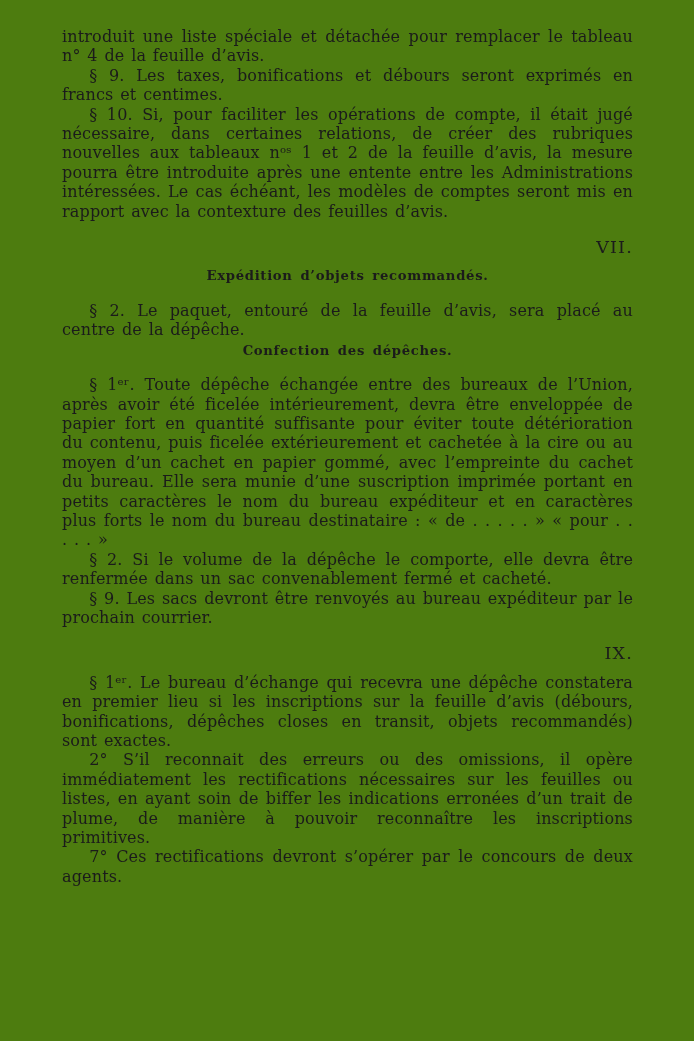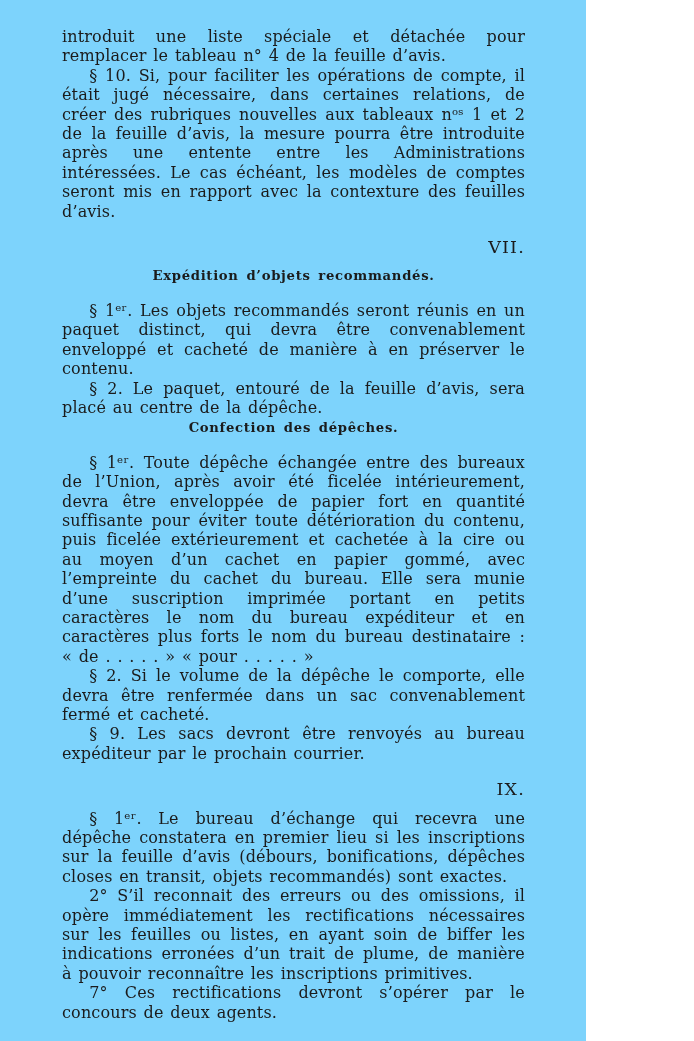--- a/index.html
+++ b/index.html
@@ -2,24 +2,24 @@
 <html lang="fr"><head>
 <meta charset="utf-8">
 <style>
   html, body {
     margin: 0;
     padding: 0;
     background: #ffffff;
   }
   .page {
     position: relative;
-    width: 586px;
+    width: 694px;
     height: 1041px;
     box-sizing: border-box;
-    background: #7dd3fc;
+    background: #4d7c0f;
     color: #1b1b1b;
     font-family: "DejaVu Serif", "Liberation Serif", serif;
     font-size: 16px;
     line-height: 19.4px;
     padding: 27px 61px 0 62px;
     overflow: hidden;
     letter-spacing: 0.15px;
     word-spacing: 1.5px;
   }
   .para {
@@ -47,28 +47,28 @@
     text-indent: 0;
   }
 </style>
 </head>
 <body>
 
 <div class="page">
 
   <p class="para no-indent">introduit une liste spéciale et détachée pour remplacer le tableau n° 4 de la feuille d’avis.</p>
 
+  <p class="para">§ 9. Les taxes, bonifications et débours seront exprimés en francs et centimes.</p>
 
   <p class="para">§ 10. Si, pour faciliter les opérations de compte, il était jugé nécessaire, dans certaines relations, de créer des rubriques nouvelles aux tableaux nᵒˢ 1 et 2 de la feuille d’avis, la mesure pourra être introduite après une entente entre les Administrations intéressées. Le cas échéant, les modèles de comptes seront mis en rapport avec la contexture des feuilles d’avis.</p>
 
   <p class="section-number">VII.</p>
 
   <p class="section-title">Expédition d’objets recommandés.</p>
 
-  <p class="para">§ 1ᵉʳ. Les objets recommandés seront réunis en un paquet distinct, qui devra être convenablement enveloppé et cacheté de manière à en préserver le contenu.</p>
 
   <p class="para">§ 2. Le paquet, entouré de la feuille d’avis, sera placé au centre de la dépêche.</p>
 
 
   <p class="section-title">Confection des dépêches.</p>
 
   <p class="para">§ 1ᵉʳ. Toute dépêche échangée entre des bureaux de l’Union, après avoir été ficelée intérieurement, devra être enveloppée de papier fort en quantité suffisante pour éviter toute détérioration du contenu, puis ficelée extérieurement et cachetée à la cire ou au moyen d’un cachet en papier gommé, avec l’empreinte du cachet du bureau. Elle sera munie d’une suscription imprimée portant en petits caractères le nom du bureau expéditeur et en caractères plus forts le nom du bureau destinataire : « de . . . . . » « pour . . . . . »</p>
 
   <p class="para">§ 2. Si le volume de la dépêche le comporte, elle devra être renfermée dans un sac convenablement fermé et cacheté.</p>
 

